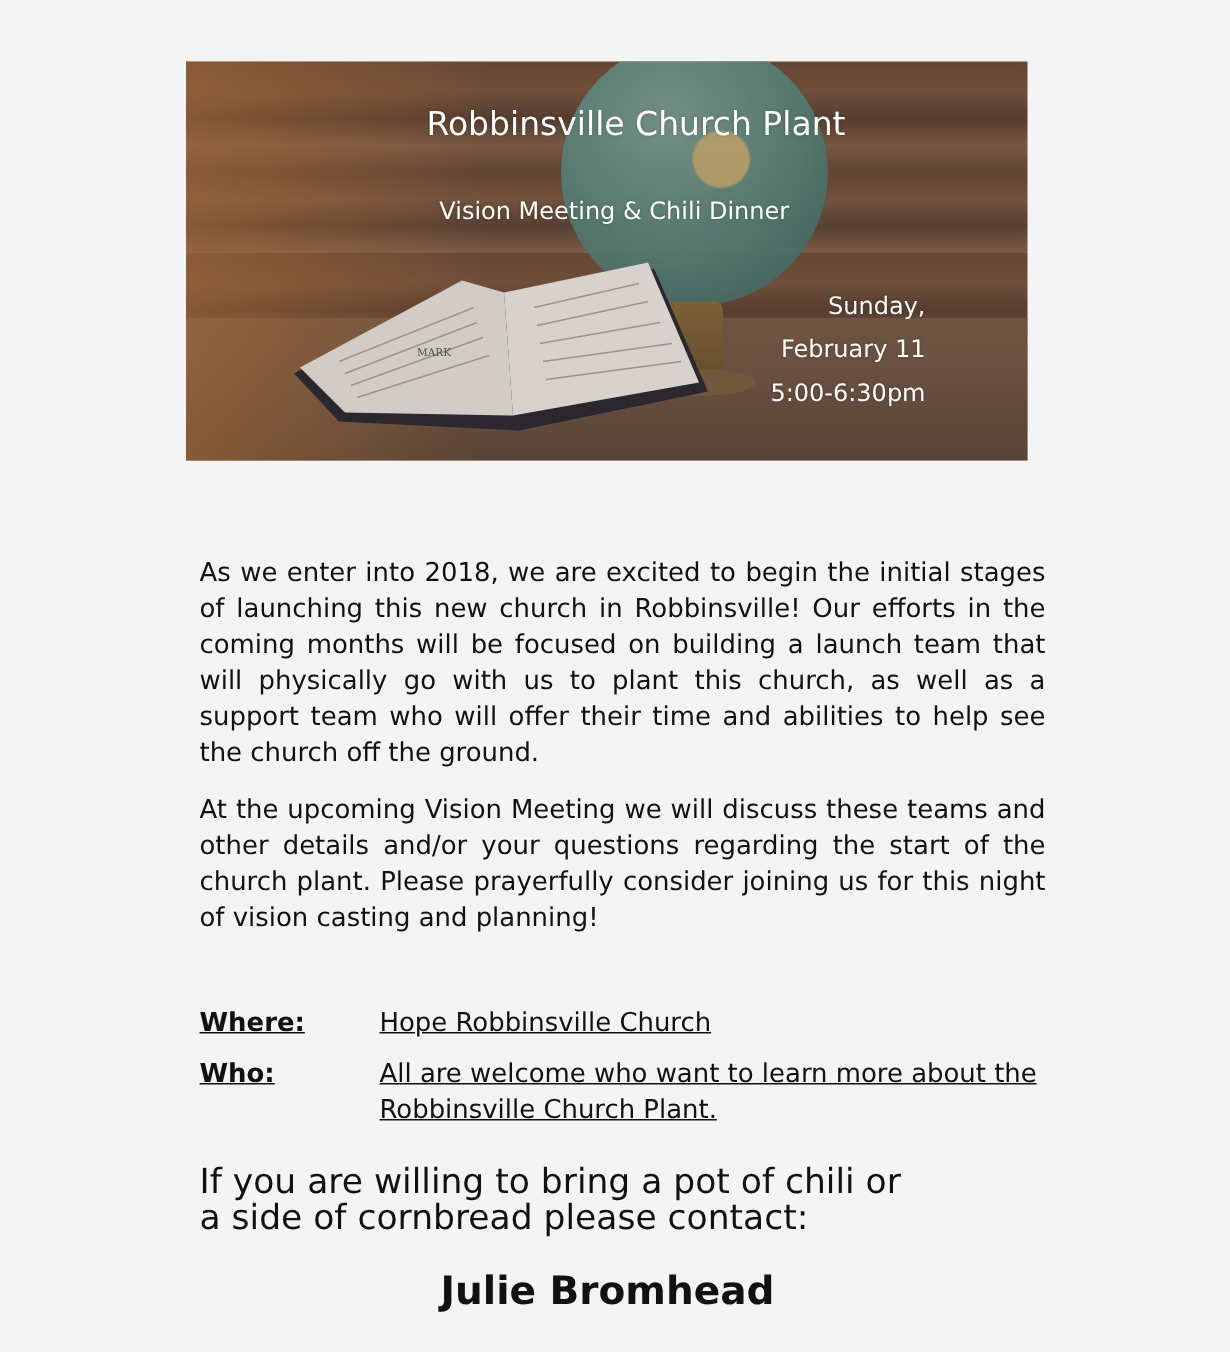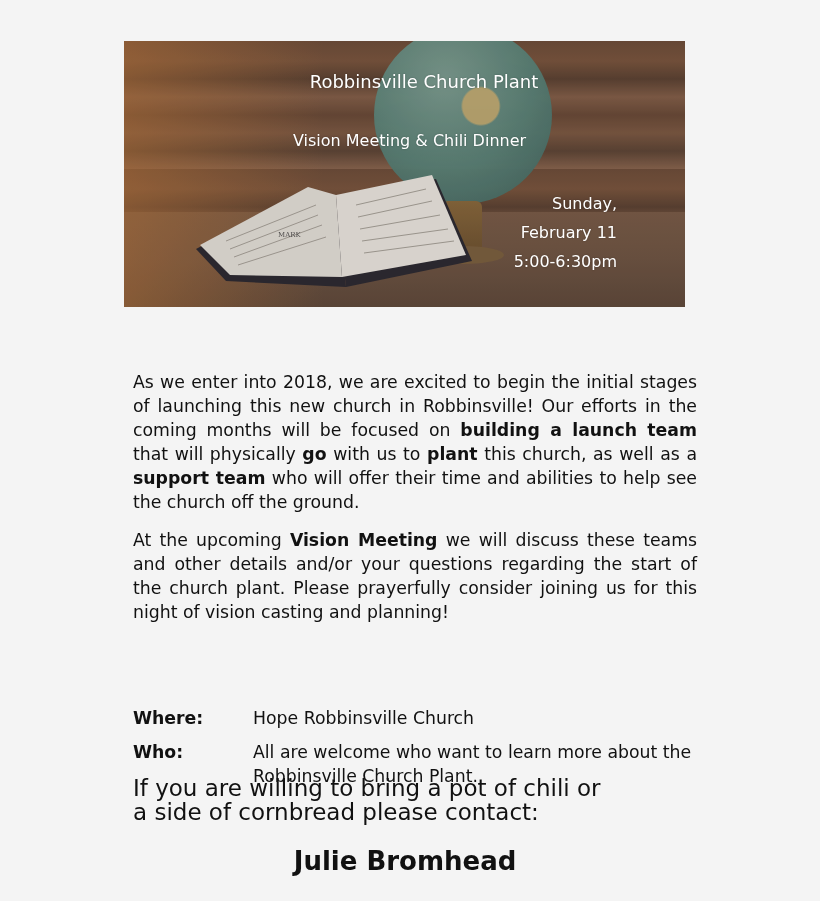--- a/index.html
+++ b/index.html
@@ -58,40 +58,40 @@
     position: absolute; inset: 0;
     background: rgba(40,25,15,0.12);
   }
   .banner-text {
     position: absolute; color: #fff;
     font-family: "DejaVu Sans", sans-serif;
     text-shadow: 0 0 2px rgba(0,0,0,0.25);
   }
   .banner-title {
     left: 0; width: 600px; text-align: center;
-    top: 30px; font-size: 18px;
+    top: 30px; font-size: 22px;
   }
   .banner-subtitle {
     left: 0; width: 571px; text-align: center;
     top: 90px; font-size: 16px;
   }
   .banner-date {
     right: 68px; top: 148px; text-align: right;
     font-size: 16px; line-height: 29px;
   }
 
   .content {
     position: absolute; left: 133px; top: 370px; width: 564px;
     font-size: 17.3px; line-height: 24px;
   }
   .para { margin: 0; text-align: justify; }
   .para + .para { margin-top: 14px; }
-  .para b { font-weight: bold; }
+  .para b { font-weight: normal; }
 
-  .details { position: absolute; left: 133px; top: 706px; width: 564px; font-size: 17.3px; line-height: 24px; }
+  .details { position: absolute; left: 133px; top: 670px; width: 564px; font-size: 17.3px; line-height: 24px; text-decoration: underline; }
   .detail-row { display: flex; }
   .detail-row + .detail-row { margin-top: 10px; }
   .detail-label { width: 120px; font-weight: bold; flex: none; }
   .detail-value { flex: 1; }
 
   .contact-note {
     position: absolute; left: 133px; top: 776px; width: 470px;
     font-size: 23px; line-height: 24px; margin: 0;
   }
   .contact-name {

